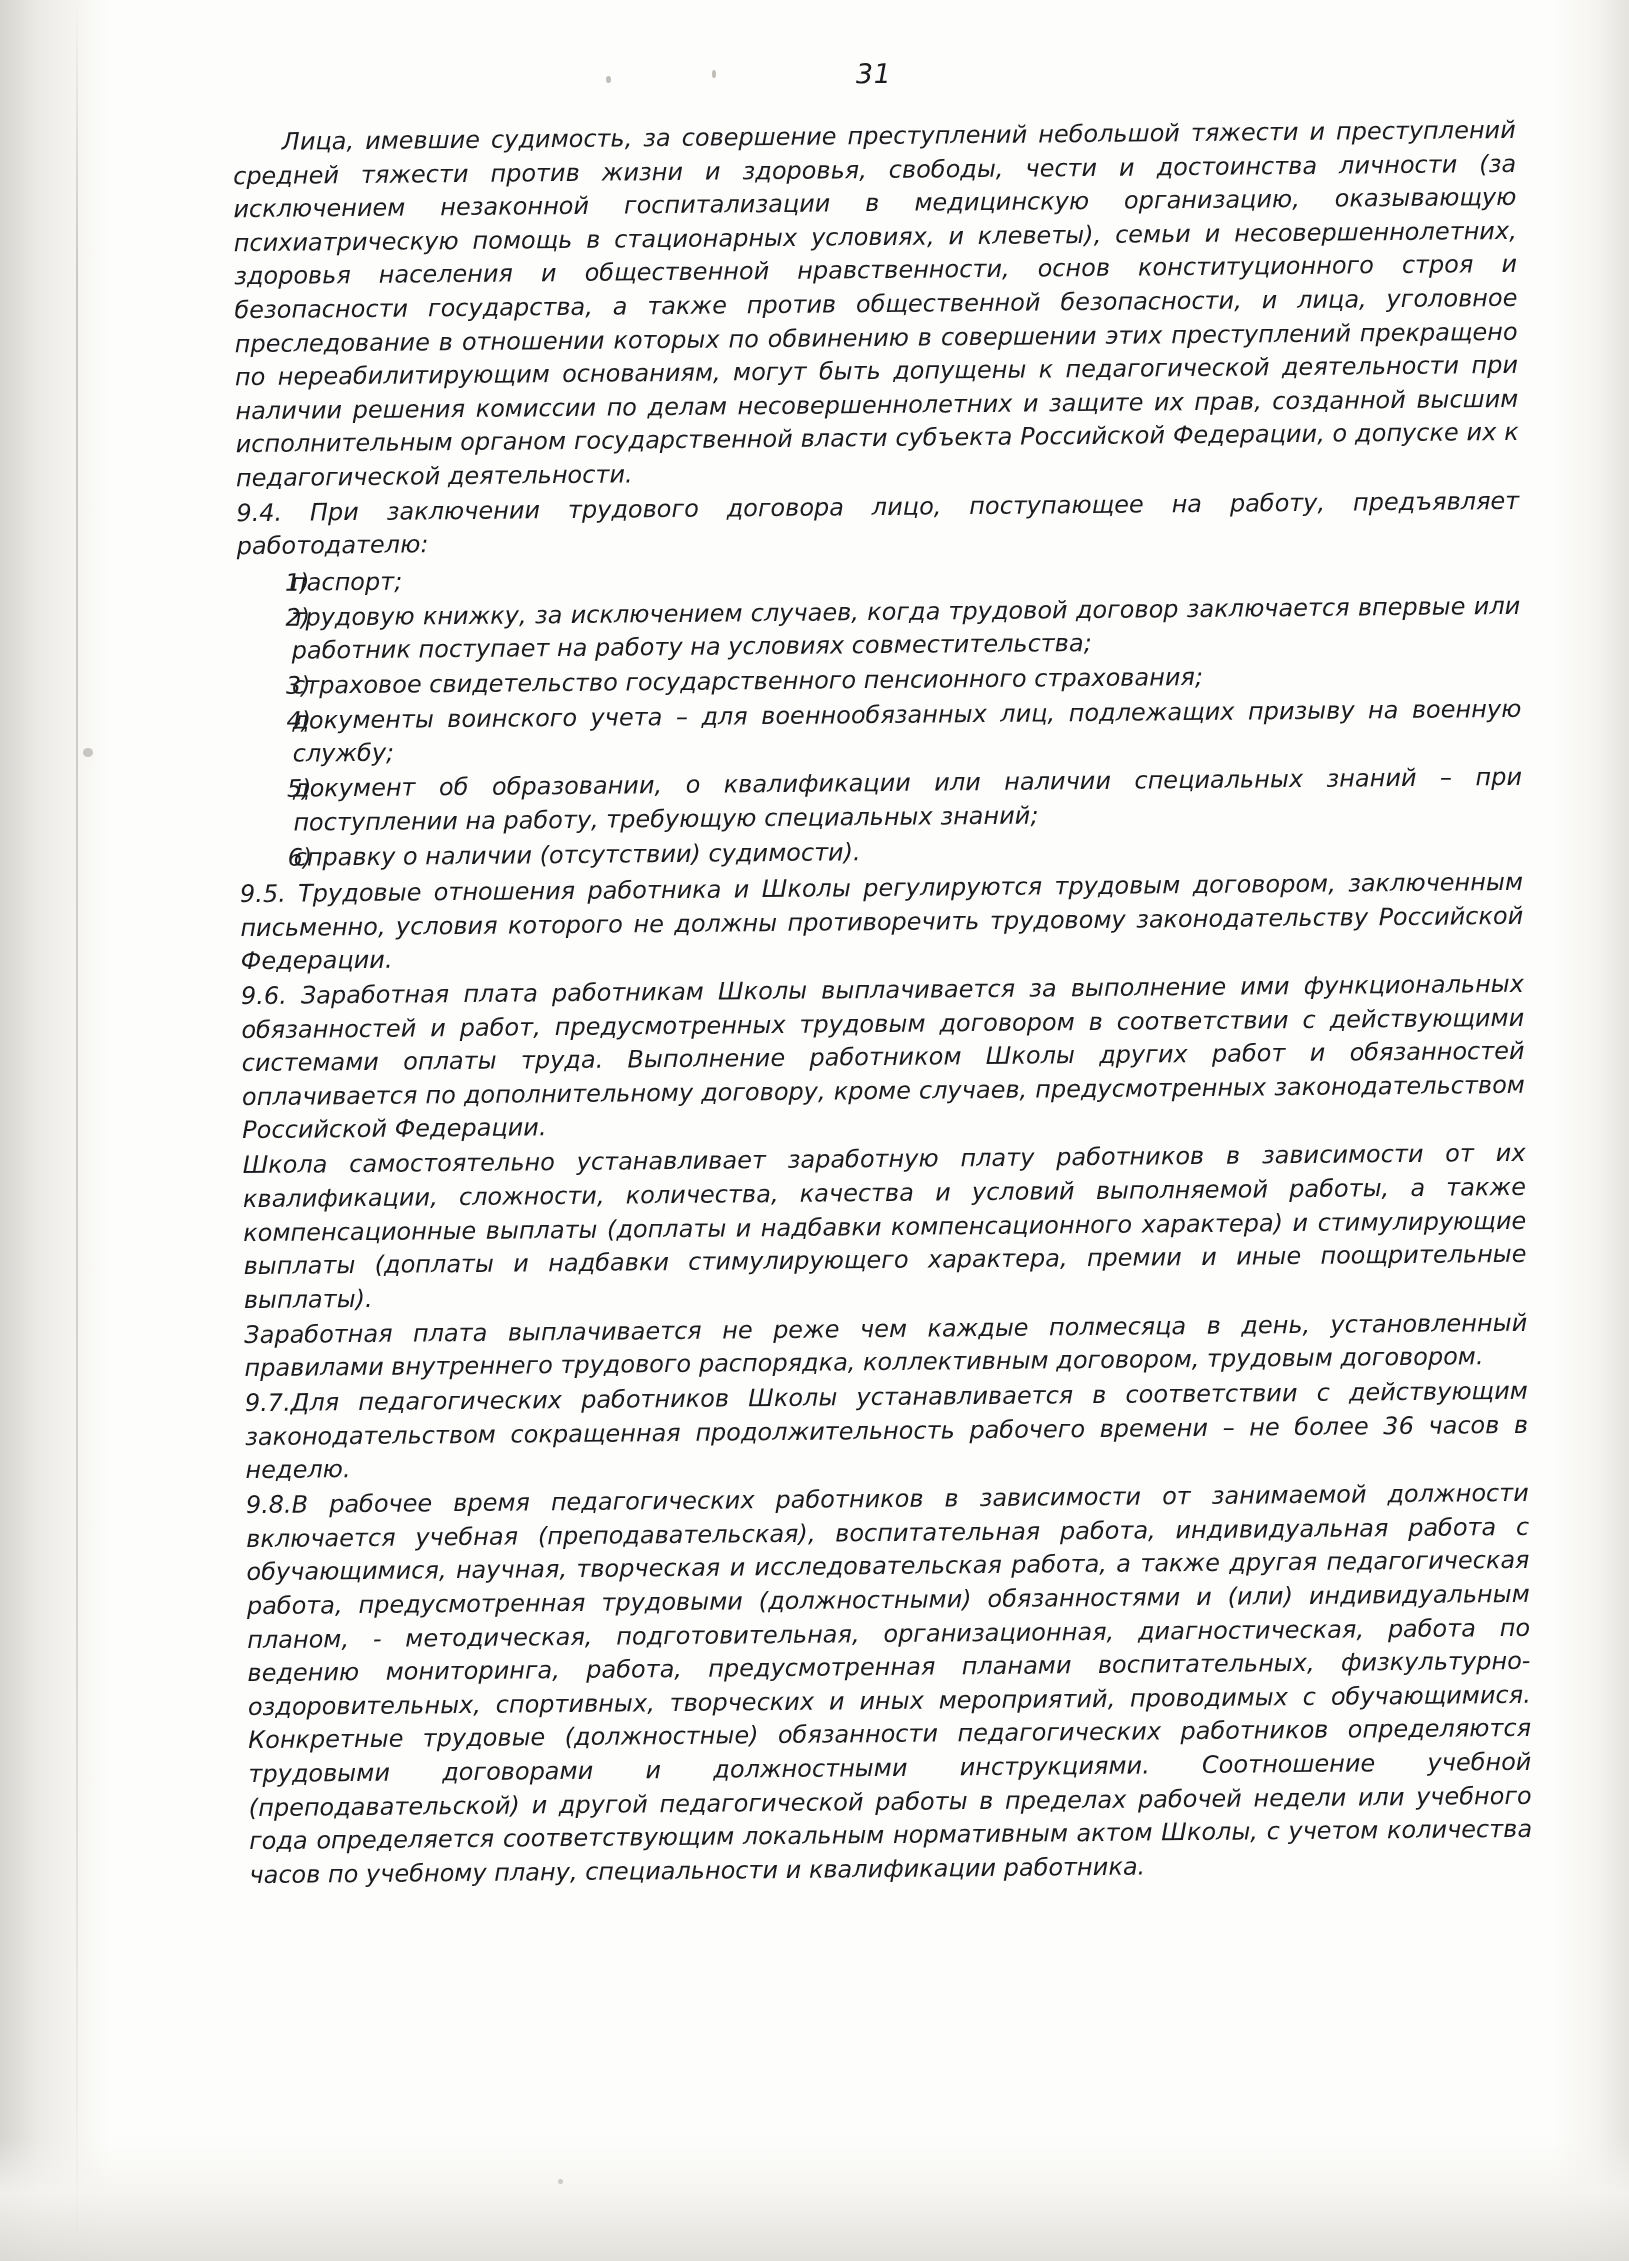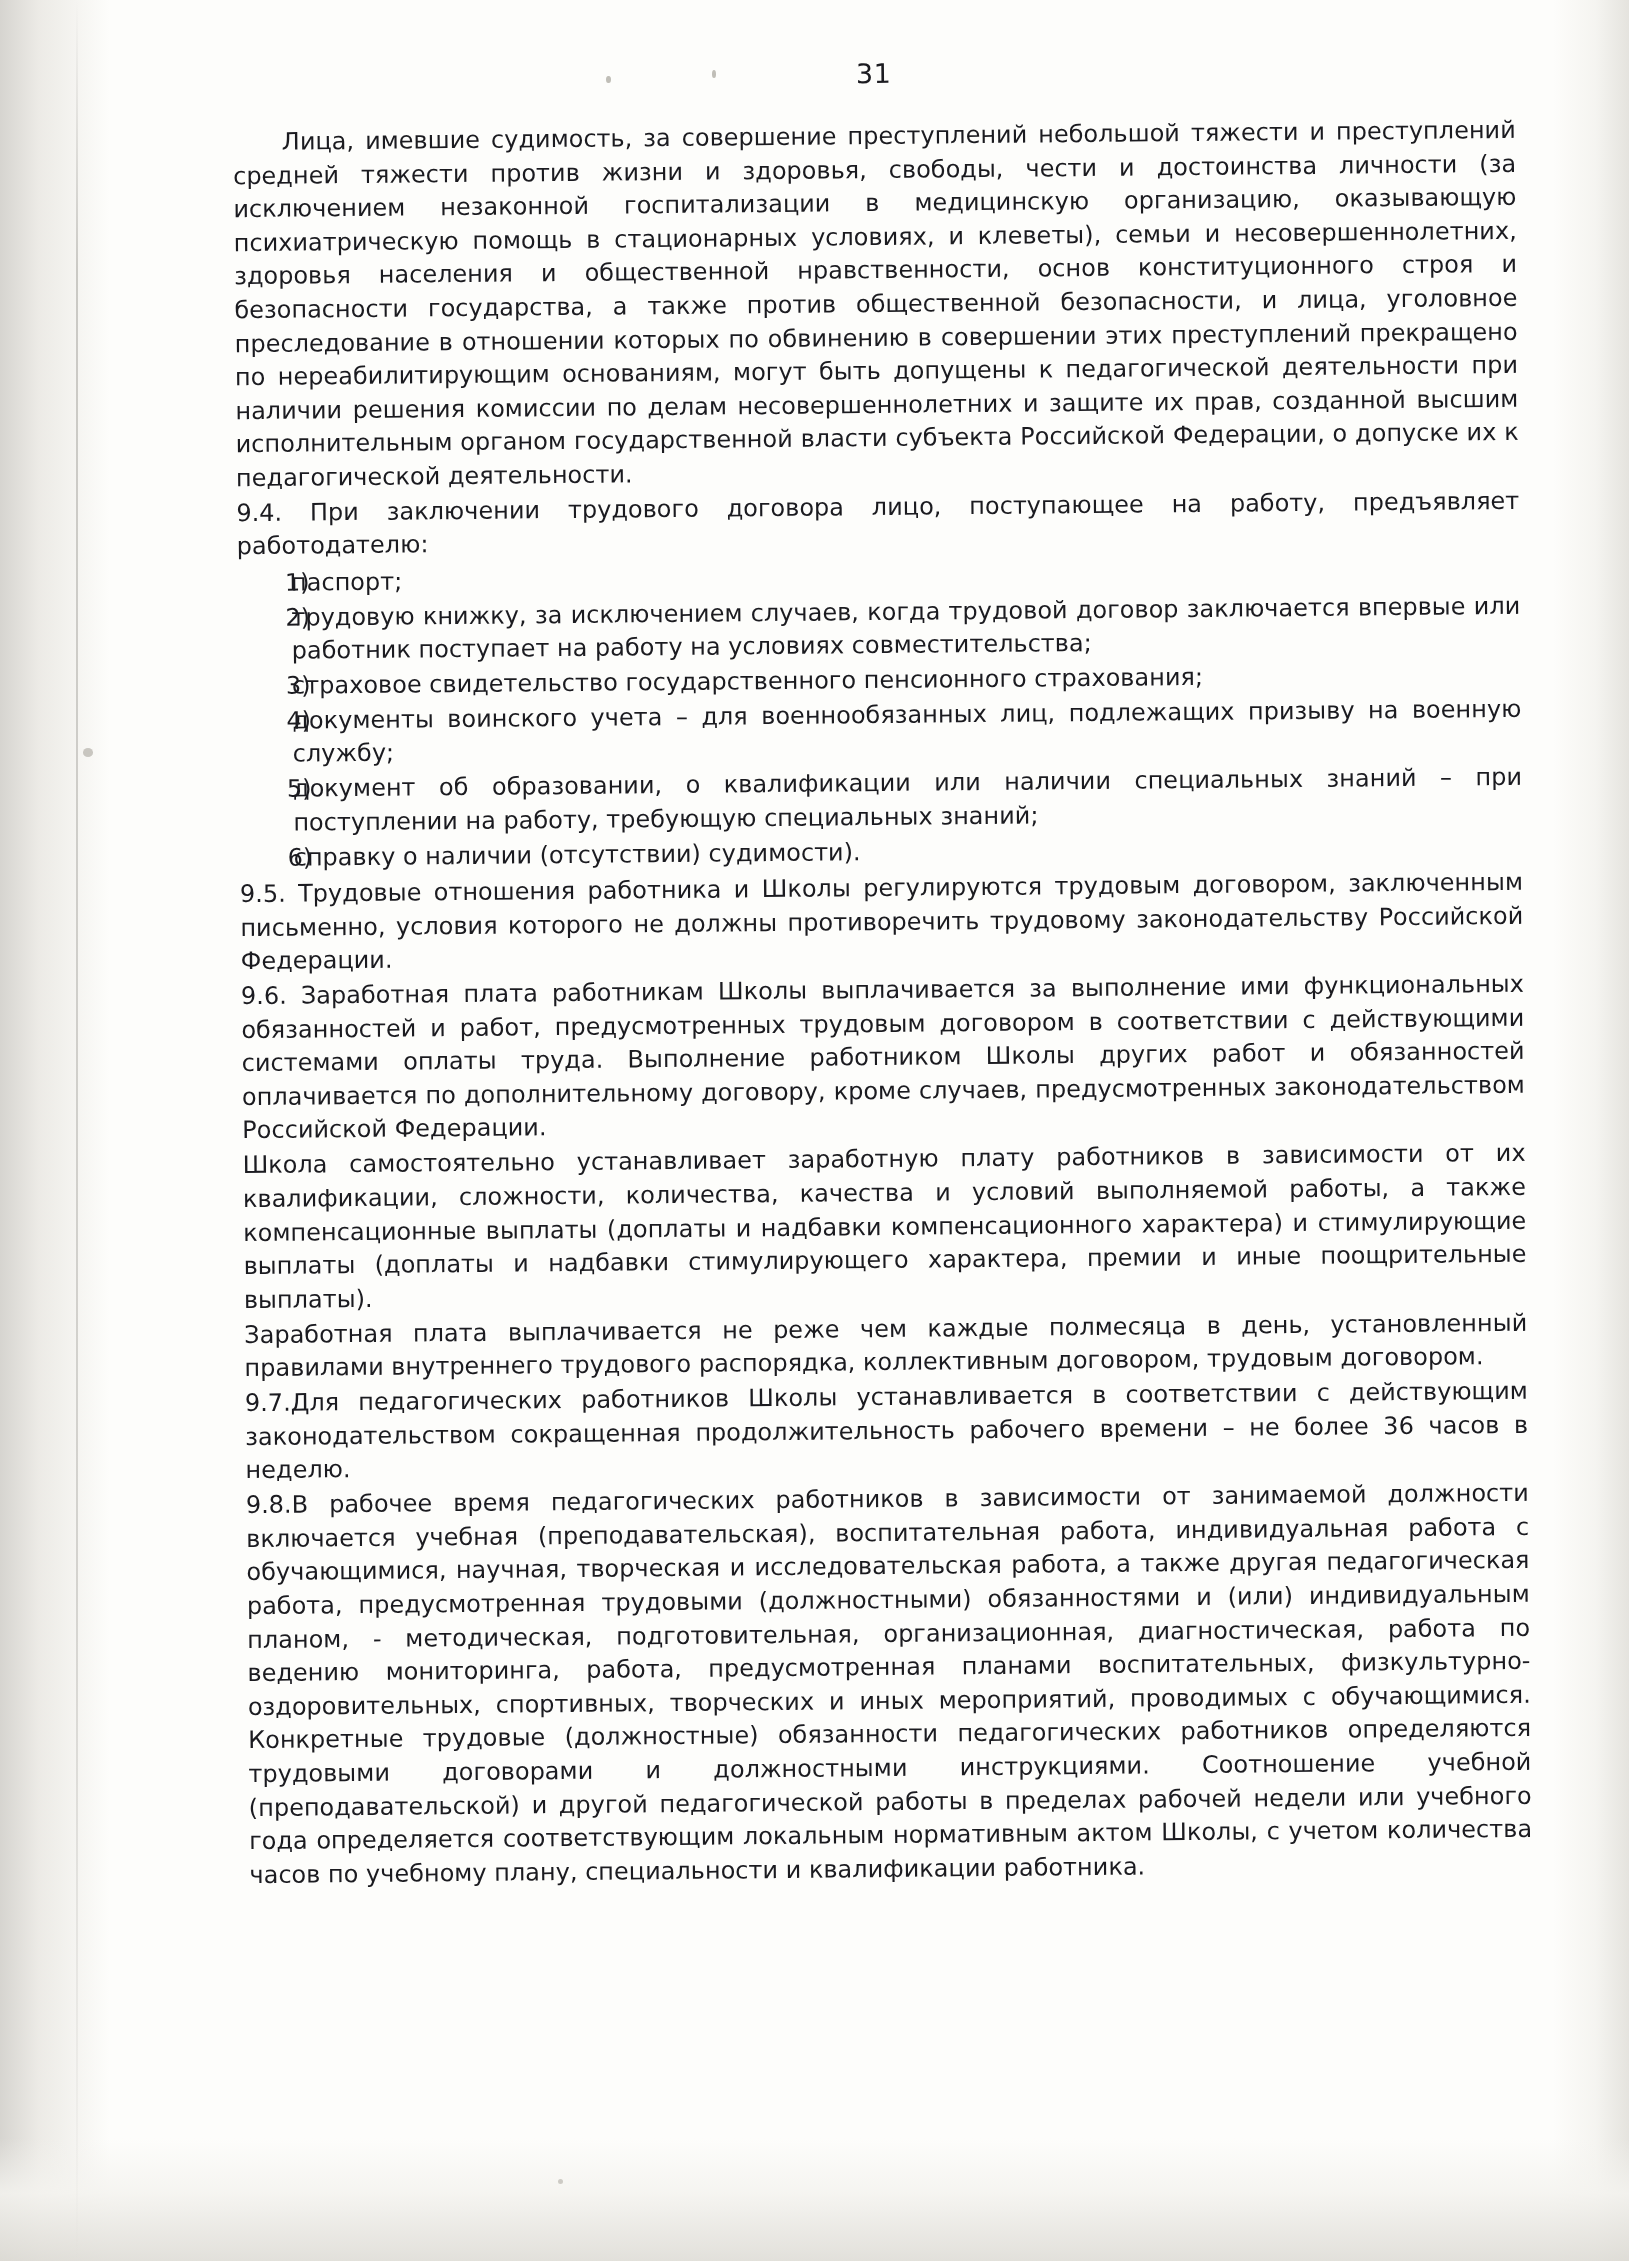--- a/index.html
+++ b/index.html
@@ -10,20 +10,21 @@
   body {
     font-family: "DejaVu Sans", sans-serif;
     color: #1b1b20;
   }
   .page {
     position: relative;
     width: 1630px;
     height: 2261px;
     background: #fdfdfb;
     overflow: hidden;
+    font-style: italic;
   }
   
   .scan-shade-left {
     position: absolute;
     top: 0; left: 0;
     width: 110px; height: 100%;
     background: linear-gradient(to right, #cfcdc8 0%, #e9e7e2 35%, #fdfdfb 100%);
     opacity: .85;
     pointer-events: none;
   }

